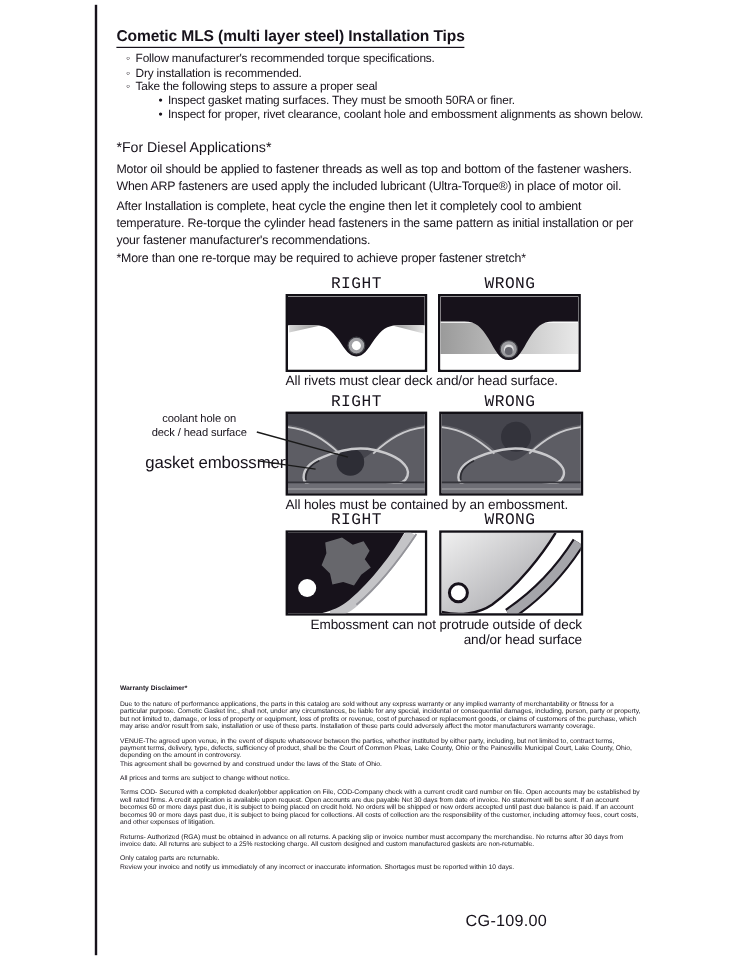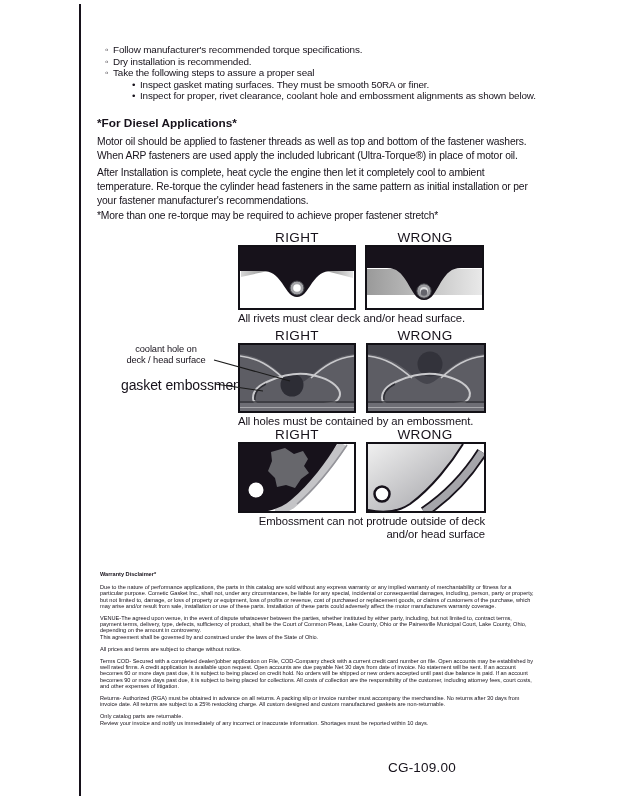--- a/index.html
+++ b/index.html
@@ -12,27 +12,27 @@
   .title {
     position:absolute; left:97px; top:22px; font-size:13px; font-weight:bold;
     letter-spacing:-0.1px; border-bottom:1.5px solid #17121b; padding-bottom:2px;
   }
 
   .bullets { position:absolute; left:88px; top:44px; font-size:9.9px; letter-spacing:-0.15px;margin-left:17px; }
   .bullets .row { white-space:nowrap; line-height:11.6px; }
   .bullets .sub { padding-left:27px; }
   .bmark { display:inline-block; width:8px; }
 
-  .h-diesel { position:absolute; left:97px; top:116px; font-size:11.8px; font-weight:bold; }
+  .h-diesel { position:absolute; left:97px; top:116px; font-size:11.8px; font-weight:normal; }
   .para { position:absolute; left:97px; width:438px; font-size:10.3px; line-height:14px; letter-spacing:-0.15px; }
   .p1 { top:135px; }
   .p2 { top:166px; }
   .p3 { top:209px; }
 
-  .dg-label { position:absolute; font-size:13.5px; letter-spacing:0.4px; text-align:center; width:118px; }
+  .dg-label { position:absolute; font-size:13.5px; letter-spacing:0.4px; text-align:center; width:118px;font-family:Liberation Mono, monospace; }
   .dg-box { position:absolute; border:2px solid #121016; background:#fff; }
   .dg-box svg { display:block; }
   .caption { position:absolute; font-size:11.3px; letter-spacing:-0.1px; line-height:13px; }
 
   .anno-coolant { position:absolute; left:118px; top:344px; width:96px; text-align:center;
                   font-size:9.3px; line-height:10.6px; letter-spacing:-0.1px; }
   .anno-emboss  { position:absolute; left:121px; top:377px; font-size:14px; letter-spacing:-0.1px; }
   .leader-overlay { position:absolute; left:110px; top:330px; width:260px; height:110px; z-index:5; }
 
   .warranty { position:absolute; left:100px; top:571px; width:434px; font-size:5.6px; line-height:6.2px; }
@@ -42,20 +42,21 @@
   .warranty p.tight2 { margin:0 0 6px 0; }
 
   .pagecode { position:absolute; left:388px; top:760px; font-size:13.5px; letter-spacing:0.2px;text-align:center; }
 </style>
 </head>
 <body>
 
 <div class="page">
   <div class="vrule"></div>
 
+  <div class="title">Cometic MLS (multi layer steel) Installation Tips</div>
 
   <div class="bullets">
     <div class="row"><span class="bmark">◦</span><span>Follow manufacturer's recommended torque specifications.</span></div>
     <div class="row"><span class="bmark">◦</span><span>Dry installation is recommended.</span></div>
     <div class="row"><span class="bmark">◦</span><span>Take the following steps to assure a proper seal</span></div>
     <div class="row sub"><span class="bmark">•</span><span>Inspect gasket mating surfaces.  They must be smooth 50RA or finer.</span></div>
     <div class="row sub"><span class="bmark">•</span><span>Inspect for proper, rivet clearance, coolant hole and embossment alignments as shown below.</span></div>
   </div>
 
   <div class="h-diesel">*For Diesel Applications*</div>

